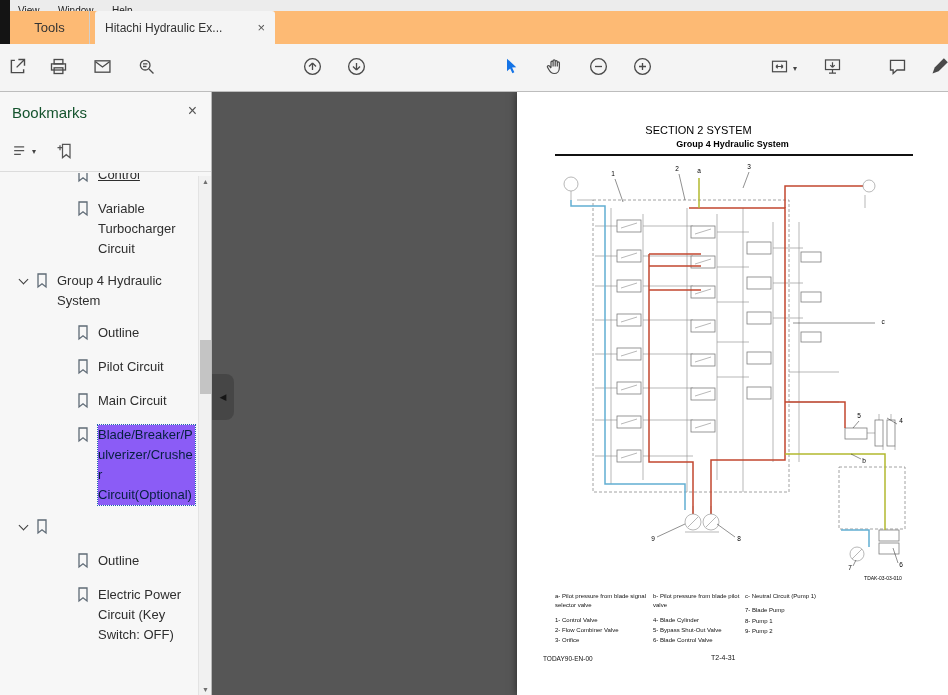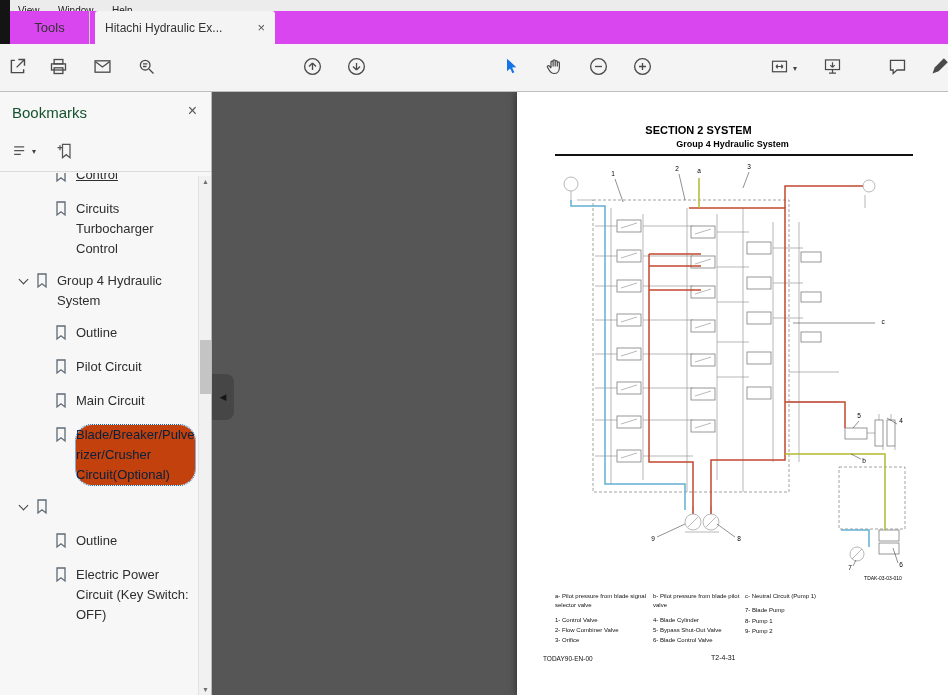--- a/index.html
+++ b/index.html
@@ -9,21 +9,21 @@
 
   
   .menubar{ position:absolute; left:0; top:0; width:948px; height:11px;
             background:#ececec; overflow:hidden; }
   .menubar .mi{ display:inline-block; font-size:10px; color:#222; margin-right:14px;
                 line-height:11px; cursor:default; }
   .menubar .mi:first-child{ margin-left:18px; }
   .corner-block{ position:absolute; left:0; top:0; width:10px; height:44px; background:#141414; z-index:5; }
 
   
-  .tabbar{ position:absolute; left:0; top:11px; width:948px; height:33px; background:#d946ef; }
+  .tabbar{ position:absolute; left:0; top:11px; width:948px; height:33px; background:#fdba74; }
   .tab{ position:absolute; top:0; height:33px; display:flex; align-items:center; font-size:13px; color:#333; }
   .tab-tools{ left:10px; width:80px; justify-content:center; border-right:1px solid #cfcfcf; }
   .tab-doc{ left:95px; width:180px; background:#f4f4f4; border-radius:3px 3px 0 0;
             padding:0 10px; justify-content:space-between; }
   .tab-doc .lbl{ white-space:nowrap; overflow:hidden; font-size:12px; }
   .tab-close{ font-size:13px; color:#555; margin-left:8px; cursor:pointer; }
 
   
   .toolbar{ position:absolute; left:0; top:44px; width:948px; height:48px; background:#f4f4f4;
             border-bottom:1px solid #bdbdbd; }
@@ -50,43 +50,43 @@
             justify-content:center; cursor:pointer; }
   .sb-tool svg{ width:20px; height:20px; }
   .sb-tool .caret{ font-size:8px; color:#444; margin-left:2px; }
   .sb-divider{ border-bottom:1px solid #dcdcdc; }
 
   .bm-list{ position:absolute; left:0; top:81px; width:199px; height:522px; overflow:hidden; }
   .bm-row{ display:flex; align-items:flex-start; padding:6px 4px; cursor:pointer; }
   .bm-row .chev{ width:7px; height:7px; border-right:1.6px solid #3d3d3d; border-bottom:1.6px solid #3d3d3d;
                  transform:rotate(45deg); margin:5px 8px 0 8px; flex:none; }
   .bm-row .ribbon{ flex:none; width:16px; margin-top:2px; }
-  .bm-row.child{ padding-left:54px; }
+  .bm-row.child{ padding-left:76px; }
   .bm-row.group{ padding-left:12px; }
   .bm-label{ font-size:13px; line-height:20px; color:#2e2e2e; margin-left:6px; overflow-wrap:anywhere; }
   .bm-row.partial{ margin-top:-14px; }
   .bm-row.partial .bm-label{ text-decoration:underline; }
-  .bm-row.selected .bm-label{ background:#c2410c; outline:1px dotted #1c5fb0; color:#06203f;border-radius:16px; }
+  .bm-row.selected .bm-label{ background:#8b5cf6; outline:1px dotted #1c5fb0; color:#06203f; }
 
   .sb-scroll{ position:absolute; right:0; top:84px; width:13px; height:519px; background:#f1f1f1;
               border-left:1px solid #e3e3e3; }
   .sb-scroll .arr{ position:absolute; left:0; width:13px; text-align:center; font-size:7px; color:#707070; cursor:pointer; }
   .sb-scroll .arr.up{ top:2px; } .sb-scroll .arr.down{ bottom:2px; }
   .sb-thumb{ position:absolute; left:1px; top:164px; width:11px; height:54px; background:#c4c4c4; cursor:pointer; }
 
   
   .viewer{ position:absolute; left:212px; top:92px; width:736px; height:603px; background:#565656; overflow:hidden; }
   .collapse-handle{ position:absolute; left:0; top:282px; width:22px; height:46px; background:rgba(0,0,0,0.18);
                     border-radius:0 8px 8px 0; display:flex; align-items:center; justify-content:center;
                     color:#161616; font-size:9px; cursor:pointer; }
 
   .pdf-page{ position:absolute; left:305px; top:0; width:431px; height:603px; background:#fff;
              box-shadow:0 0 8px rgba(0,0,0,0.55); }
   .pg-title{ position:absolute; left:0; top:32px; width:363px; text-align:center; font-size:11px;
-             font-weight:bold; color:#000; }
+             font-weight:normal; color:#000; }
   .pg-subtitle{ position:absolute; left:0; top:47px; width:431px; text-align:center; font-size:9px;
                 font-weight:bold; color:#000; }
   .pg-rule{ position:absolute; left:38px; top:62px; width:358px; height:2px; background:#111; }
   .pg-diagram{ position:absolute; left:36px; top:70px; width:360px; height:422px; }
 
   .pg-legend{ position:absolute; left:36px; top:500px; width:380px; font-size:6px; color:#111; line-height:1.55; }
   .leg-col{ position:absolute; top:0; }
   .leg-col.c1{ left:2px; width:92px; }
   .leg-col.c2{ left:100px; width:88px; }
   .leg-col.c3{ left:192px; width:100px; }
@@ -247,21 +247,21 @@
       <div class="bm-row child partial">
         <span class="ribbon"><svg width="14" height="16" viewBox="0 0 14 16">
               <path d="M3 1h8v13l-4-3.2L3 14z" fill="none" stroke="#5f6b76" stroke-width="1.3"></path>
             </svg></span>
         <span class="bm-label">Control</span>
       </div>
       <div class="bm-row child">
         <span class="ribbon"><svg width="14" height="16" viewBox="0 0 14 16">
               <path d="M3 1h8v13l-4-3.2L3 14z" fill="none" stroke="#5f6b76" stroke-width="1.3"></path>
             </svg></span>
-        <span class="bm-label">Circuits Turbocharger Control</span>
+        <span class="bm-label">Variable Turbocharger Circuit</span>
       </div>
       <div class="bm-row group">
         <span class="chev"></span>
         <span class="ribbon"><svg width="14" height="16" viewBox="0 0 14 16">
               <path d="M3 1h8v13l-4-3.2L3 14z" fill="none" stroke="#5f6b76" stroke-width="1.3"></path>
             </svg></span>
         <span class="bm-label">Group 4 Hydraulic System</span>
       </div>
       <div class="bm-row child">
         <span class="ribbon"><svg width="14" height="16" viewBox="0 0 14 16">

